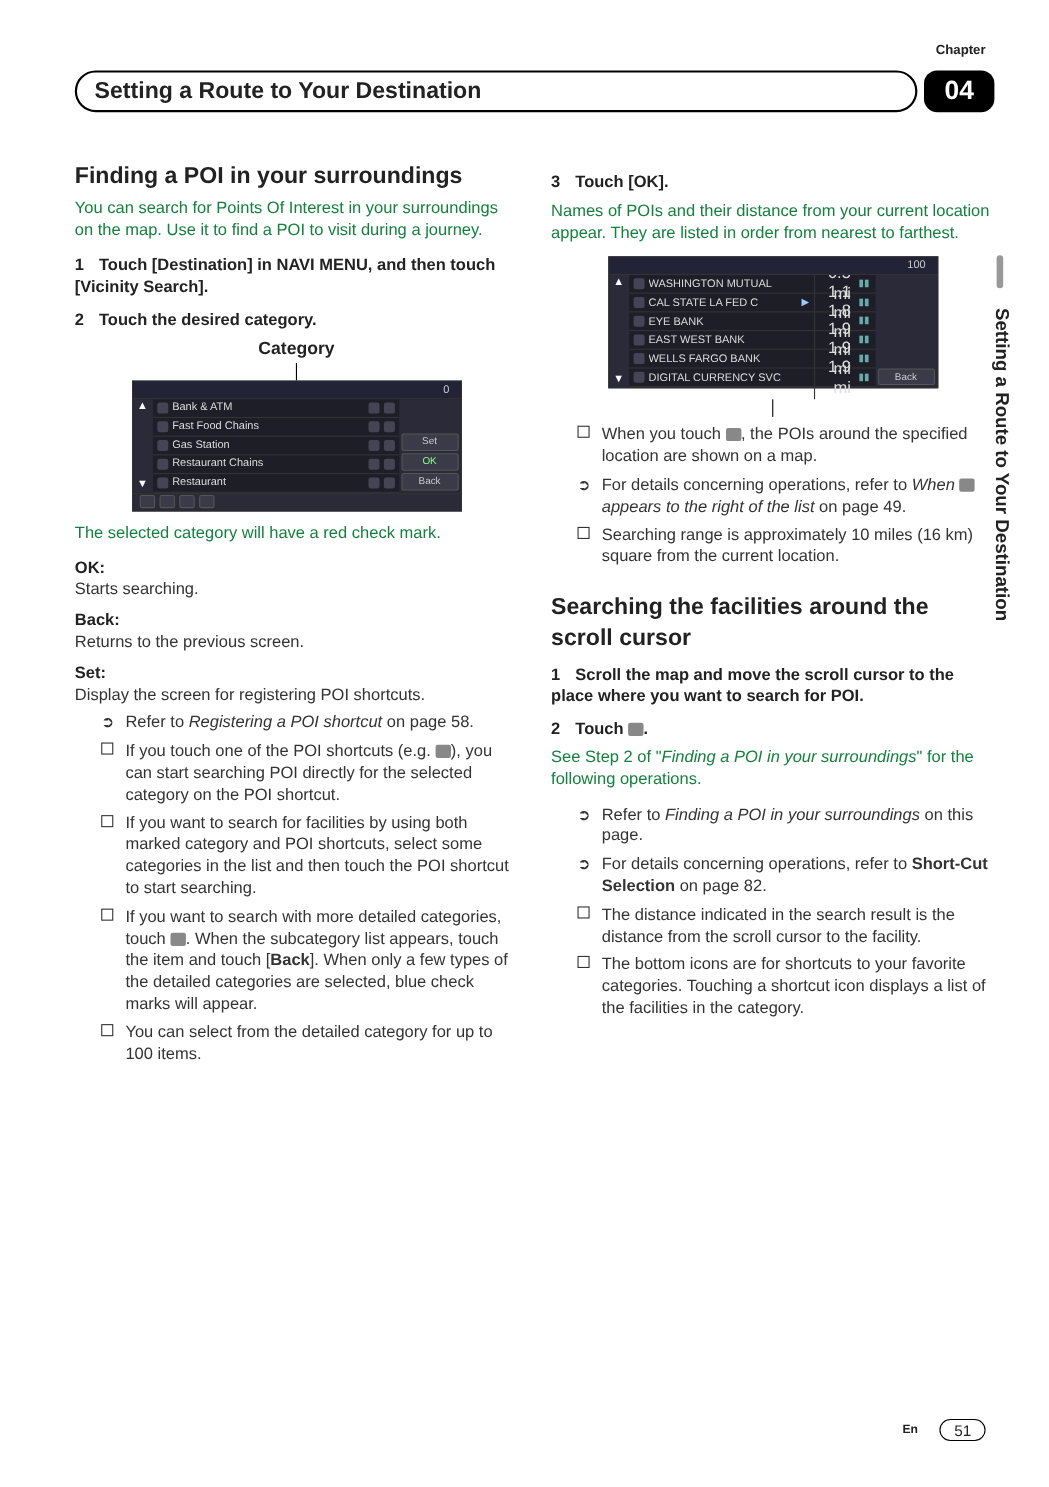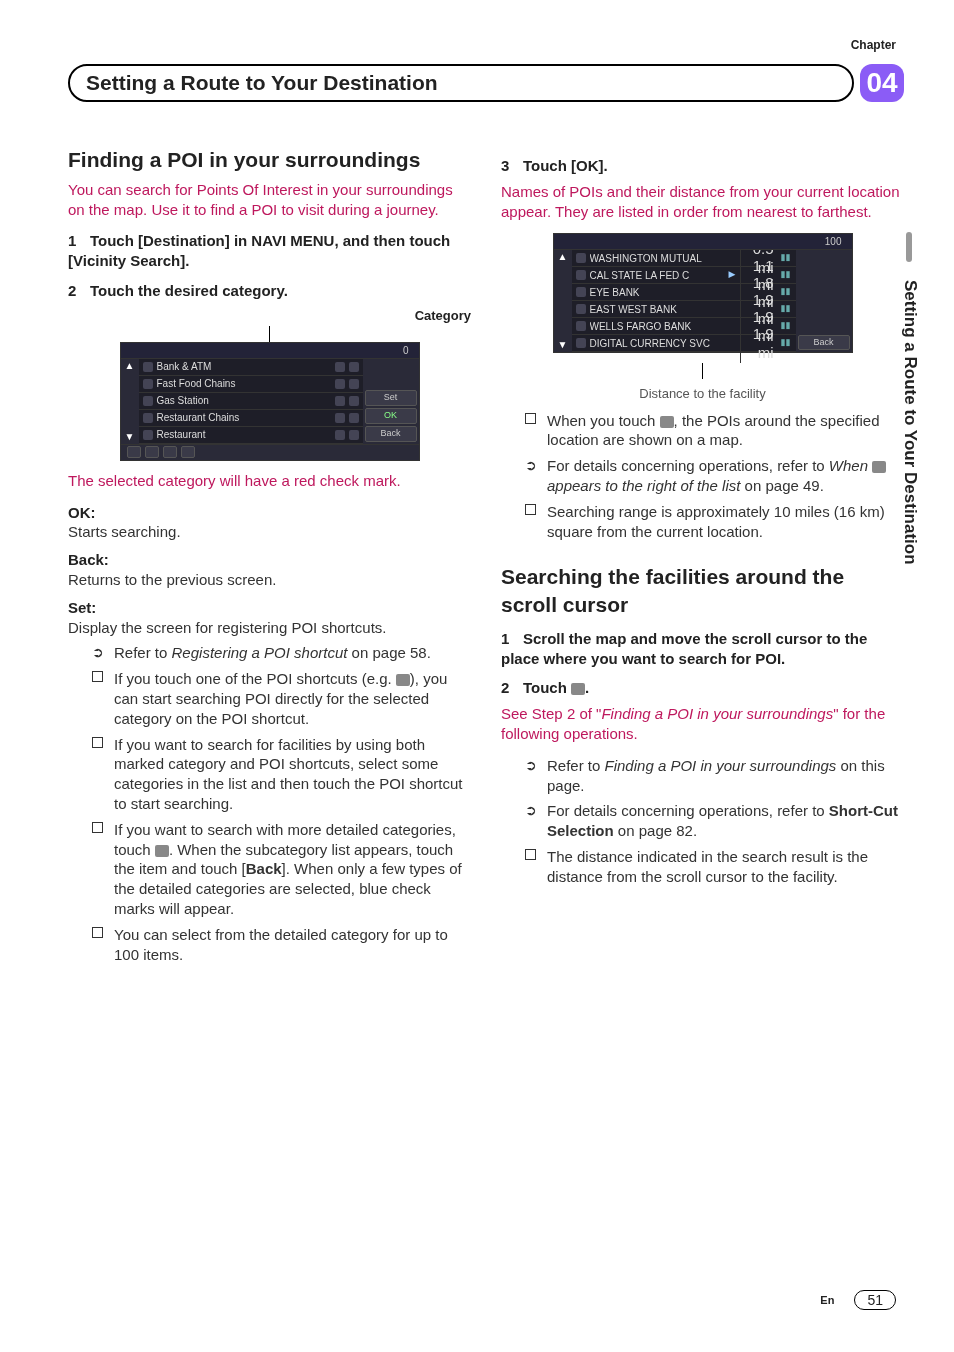--- a/index.html
+++ b/index.html
@@ -2,28 +2,28 @@
 <html><head>
 <meta charset="utf-8">
 <style>
   * { box-sizing: border-box; margin: 0; padding: 0; }
   body { background: #fff; font-family: Arial, Helvetica, sans-serif; color: #222; }
   .page { width: 954px; height: 1352px; position: relative; padding: 58px 50px 16px 68px; }
   .chapter-label { position: absolute; top: 38px; right: 58px; font-size: 12px; font-weight: bold; }
   .header-bar { display: flex; align-items: center; margin-top: 6px; gap: 6px; }
   .header-oval { flex: 1; border: 2px solid #000; border-radius: 22px; height: 38px; display: flex; align-items: center; padding: 0 16px; }
   .header-title { font-weight: bold; font-size: 21px; }
-  .chapter-badge { flex: 0 0 auto; width: 44px; height: 38px; border-radius: 12px; background: #8b5cf6; color: #fff; display: flex; align-items: center; justify-content: center; font-weight: bold; font-size: 28px; }
+  .chapter-badge { flex: 0 0 auto; width: 64px; height: 38px; border-radius: 12px; background: #000000; color: #fff; display: flex; align-items: center; justify-content: center; font-weight: bold; font-size: 24px; }
   .columns { display: flex; gap: 30px; margin-top: 44px; }
   .col { flex: 1; font-size: 15px; line-height: 1.32; }
   h2.section { font-size: 21px; font-weight: bold; margin-bottom: 6px; }
-  p.body { margin-bottom: 12px; color: #be185d; }
+  p.body { margin-bottom: 12px; color: #15803d; }
   p.step { font-weight: bold; margin-top: 10px; margin-bottom: 6px; }
   p.step .num { display: inline-block; width: 22px; }
-  .caption { text-align: right; font-size: 13px; font-weight: bold; margin: 6px 0 2px; }
+  .caption { text-align: center; font-size: 16px; font-weight: bold; margin: 6px 0 2px; }
   .caption-gray { text-align: center; font-size: 13px; color: #555; margin: 6px 0 8px; }
   .ui-shot { width: 300px; margin: 0 auto 10px; border: 1px solid #333; background: #1e1e28; color: #ddd; font-size: 10px; }
   .ui-titlebar { background: #232338; height: 16px; border-bottom: 1px solid #333; position: relative; }
   .ui-titlebar .count { position: absolute; right: 10px; top: 1px; font-size: 10px; color: #ccc; }
   .ui-body { display: flex; }
   .ui-scroll { width: 18px; background: #2a2a38; display: flex; flex-direction: column; justify-content: space-between; align-items: center; padding: 2px 0; }
   .ui-arrow { color: #fff; font-size: 10px; line-height: 1; }
   .ui-list { flex: 1; }
   .ui-row { display: flex; align-items: center; height: 17px; border-bottom: 1px solid #333; padding: 0 4px; gap: 4px; }
   .ui-row .rowicon { width: 10px; height: 10px; background: #445; border-radius: 2px; display: inline-block; }
@@ -203,38 +203,38 @@
                 <span class="dist">1.9 mi</span>
                 <span class="bar">▮▮</span>
               </div>
           </div>
           <div class="ui-side">
             <div class="ui-btn">Back</div>
           </div>
         </div>
       </div>
       <div class="tick-line"></div>
-      <div class="caption-gray">Distance to the facility</div>
 
       <ul class="bullets">
         <li><span class="bm sq"></span><span>When you touch </span><span class="inline-icon"></span><span>, the POIs around the specified location are shown on a map.</span></li>
         <li><span class="bm arr">➲</span><span>For details concerning operations, refer to </span><em><span>When </span><span class="inline-icon"></span><span> appears to the right of the list</span></em><span> on page 49.</span></li>
         <li><span class="bm sq"></span><span>Searching range is approximately 10 miles (16 km) square from the current location.</span></li>
       </ul>
 
       <h2 class="section" style="margin-top:22px">Searching the facilities around the scroll cursor</h2>
 
       <p class="step"><span class="num">1</span><span>Scroll the map and move the scroll cursor to the place where you want to search for POI.</span></p>
       <p class="step"><span class="num">2</span><span>Touch </span><span class="inline-icon"></span><span>.</span></p>
       <p class="body"><span>See Step 2 of "</span><em>Finding a POI in your surroundings</em><span>" for the following operations.</span></p>
 
       <ul class="bullets">
         <li><span class="bm arr">➲</span><span>Refer to </span><em>Finding a POI in your surroundings</em><span> on this page.</span></li>
         <li><span class="bm arr">➲</span><span>For details concerning operations, refer to </span><b>Short-Cut Selection</b><span> on page 82.</span></li>
         <li><span class="bm sq"></span><span>The distance indicated in the search result is the distance from the scroll cursor to the facility.</span></li>
+        <li><span class="bm sq"></span><span>The bottom icons are for shortcuts to your favorite categories. Touching a shortcut icon displays a list of the facilities in the category.</span></li>
       </ul>
     </div>
   </div>
 
   <div class="pagefoot">
     <span class="lang">En</span>
     <span class="pn">51</span>
   </div>
 </div>
 

